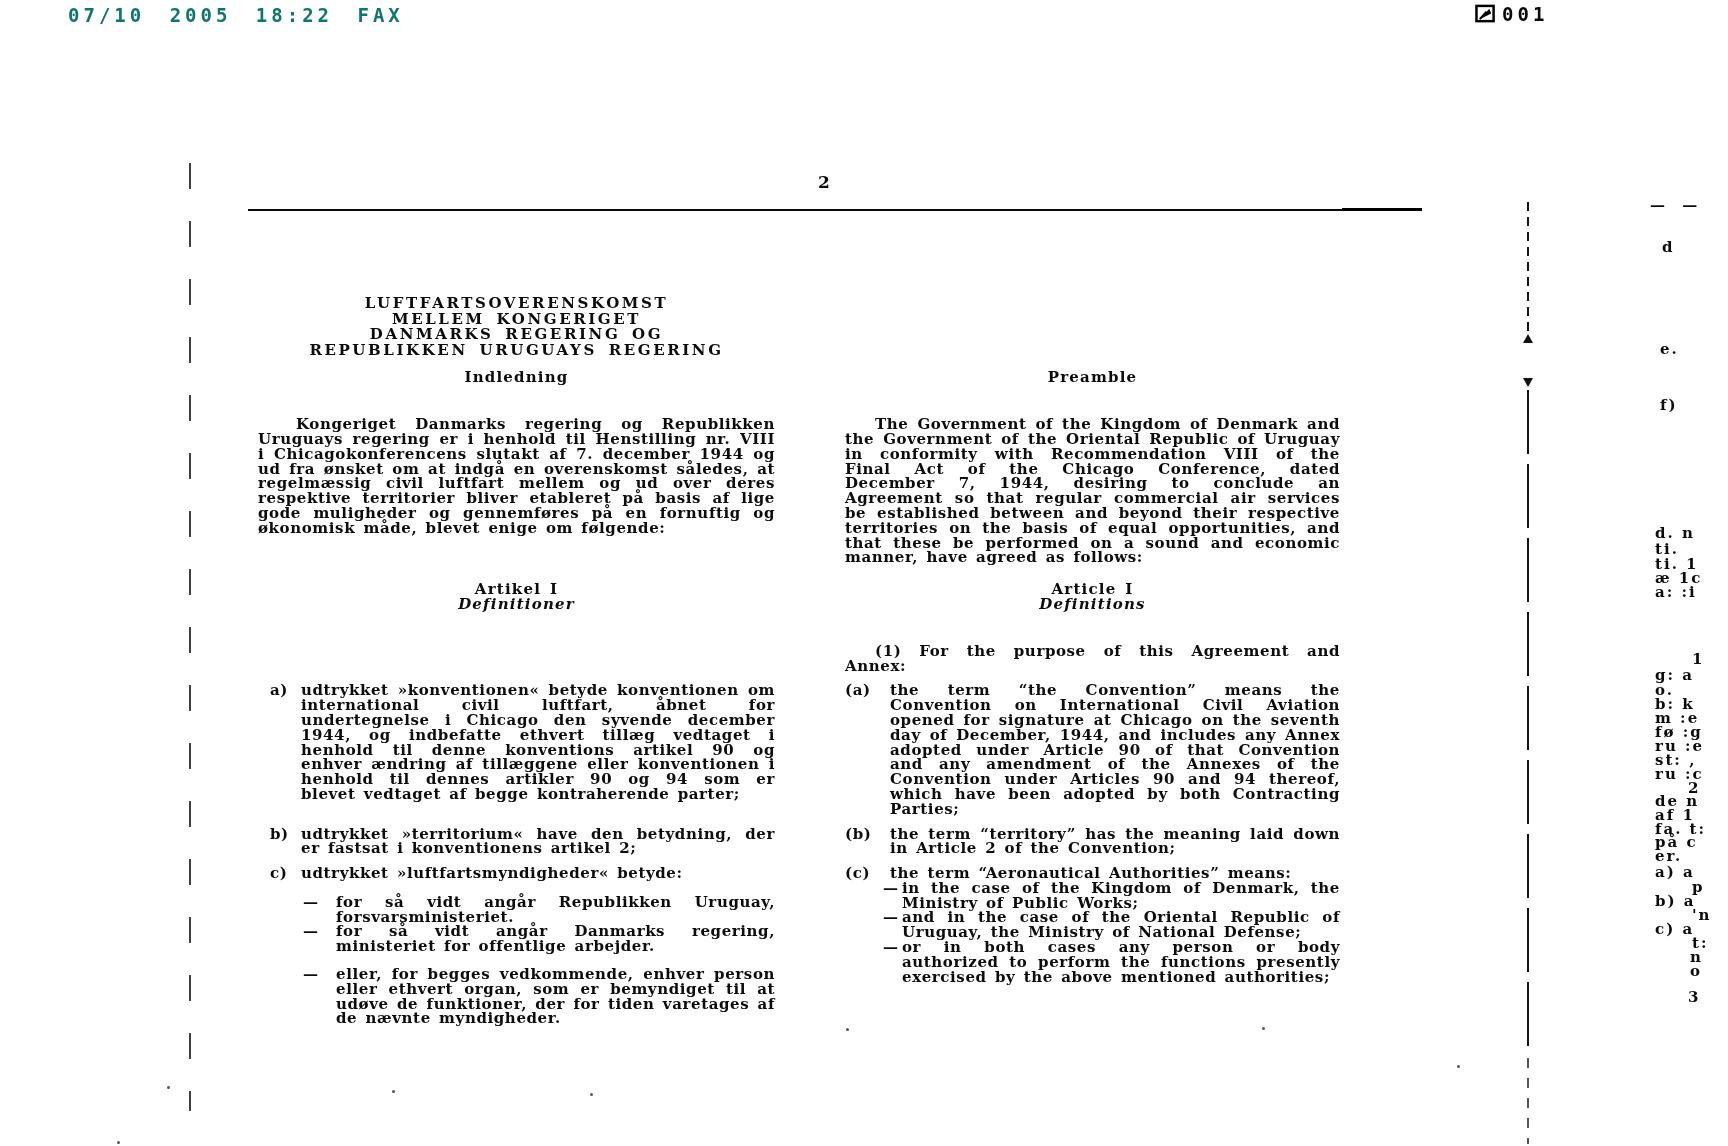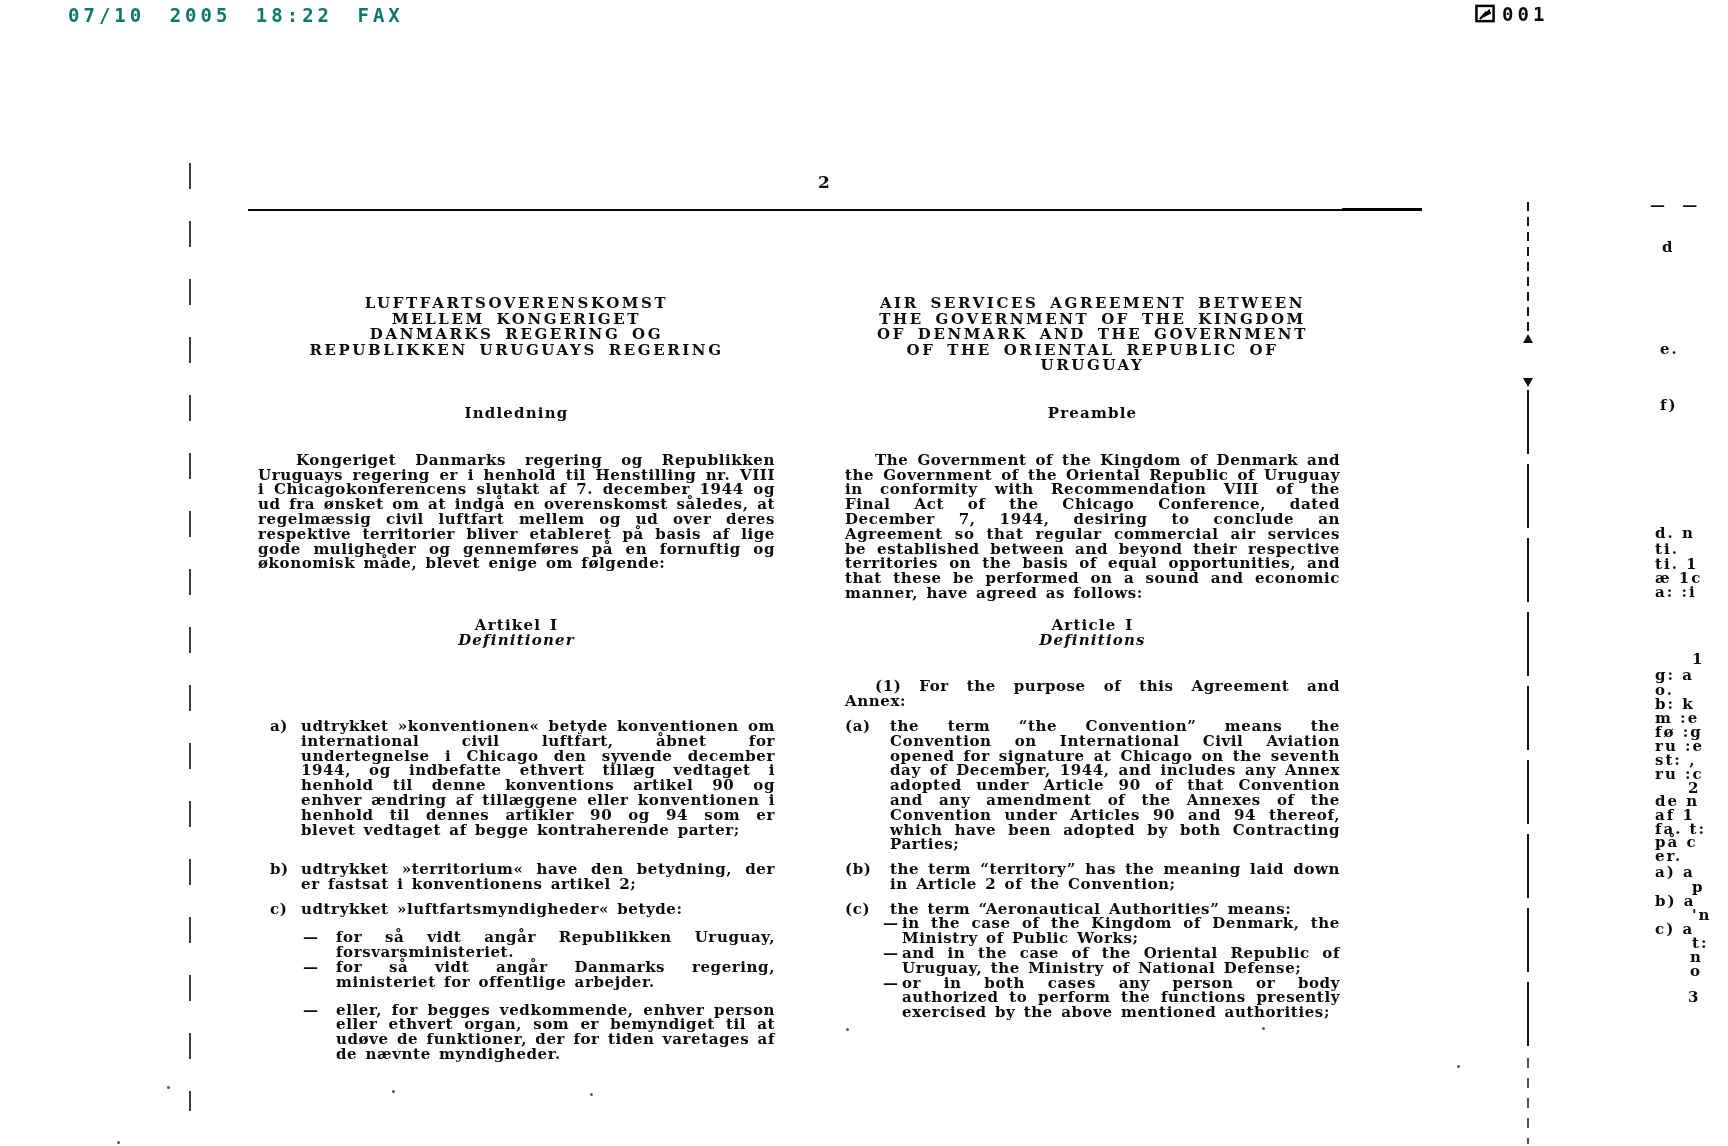--- a/index.html
+++ b/index.html
@@ -44,21 +44,21 @@
     position:absolute;left:258px;top:296px;
     display:grid;grid-template-columns:517px 495px;column-gap:70px;
     font-size:15px;line-height:14.8px;font-weight:700;
     letter-spacing:.6px;word-spacing:2.5px;
   }
   .c1{grid-column:1;}
   .c2{grid-column:2;}
   .title{text-align:center;line-height:15.6px;letter-spacing:2.6px;word-spacing:4px;}
   .title .tl{display:block;}
   .h-center{text-align:center;letter-spacing:1.2px;}
-  .mt-head{margin-top:32px;}
+  .mt-head{margin-top:12px;}
   .mt-para{margin-top:5px;}
   .mt-art{margin-top:17px;}
   .mt-subhead{margin-top:0;}
   .mt-intro{margin-top:8px;}
   .mt-item{margin-top:10px;}
   .ital{font-style:italic;}
   .para{text-align:justify;text-indent:38px;margin-top:32px;}
   .para.en{text-indent:30px;}
   .item{position:relative;text-align:justify;padding-left:43px;}
   .item .lbl{position:absolute;left:12px;}
@@ -104,27 +104,20 @@
   <div class="fold-right-b"></div>
   <div class="fold-right-c"></div>
 
   <div class="columns">
 
     <div class="c1 title">
       <span class="tl">LUFTFARTSOVERENSKOMST</span>
       <span class="tl">MELLEM KONGERIGET</span>
       <span class="tl">DANMARKS REGERING OG</span>
       <span class="tl">REPUBLIKKEN URUGUAYS REGERING</span>
-    </div>
-    <div class="c2 title">
-      <span class="tl">AIR SERVICES AGREEMENT BETWEEN</span>
-      <span class="tl">THE GOVERNMENT OF THE KINGDOM</span>
-      <span class="tl">OF DENMARK AND THE GOVERNMENT</span>
-      <span class="tl">OF THE ORIENTAL REPUBLIC OF</span>
-      <span class="tl">URUGUAY</span>
     </div>
 
     <div class="c1 h-center mt-head">Indledning</div>
     <div class="c2 h-center mt-head">Preamble</div>
 
     <div class="c1 para mt-para">Kongeriget Danmarks regering og Republikken Uruguays regering er i henhold til Henstilling nr. VIII i Chicagokonferencens slutakt af 7. december 1944 og ud fra ønsket om at indgå en overenskomst således, at regelmæssig civil luftfart mellem og ud over deres respektive territorier bliver etableret på basis af lige gode muligheder og gennemføres på en fornuftig og økonomisk måde, blevet enige om følgende:</div>
     <div class="c2 para en mt-para">The Government of the Kingdom of Denmark and the Government of the Oriental Republic of Uruguay in conformity with Recommendation VIII of the Final Act of the Chicago Conference, dated December 7, 1944, desiring to conclude an Agreement so that regular commercial air services be established between and beyond their respective territories on the basis of equal opportunities, and that these be performed on a sound and economic manner, have agreed as follows:</div>
 
     <div class="c1 h-center mt-art">Artikel I</div>
     <div class="c2 h-center mt-art">Article I</div>

